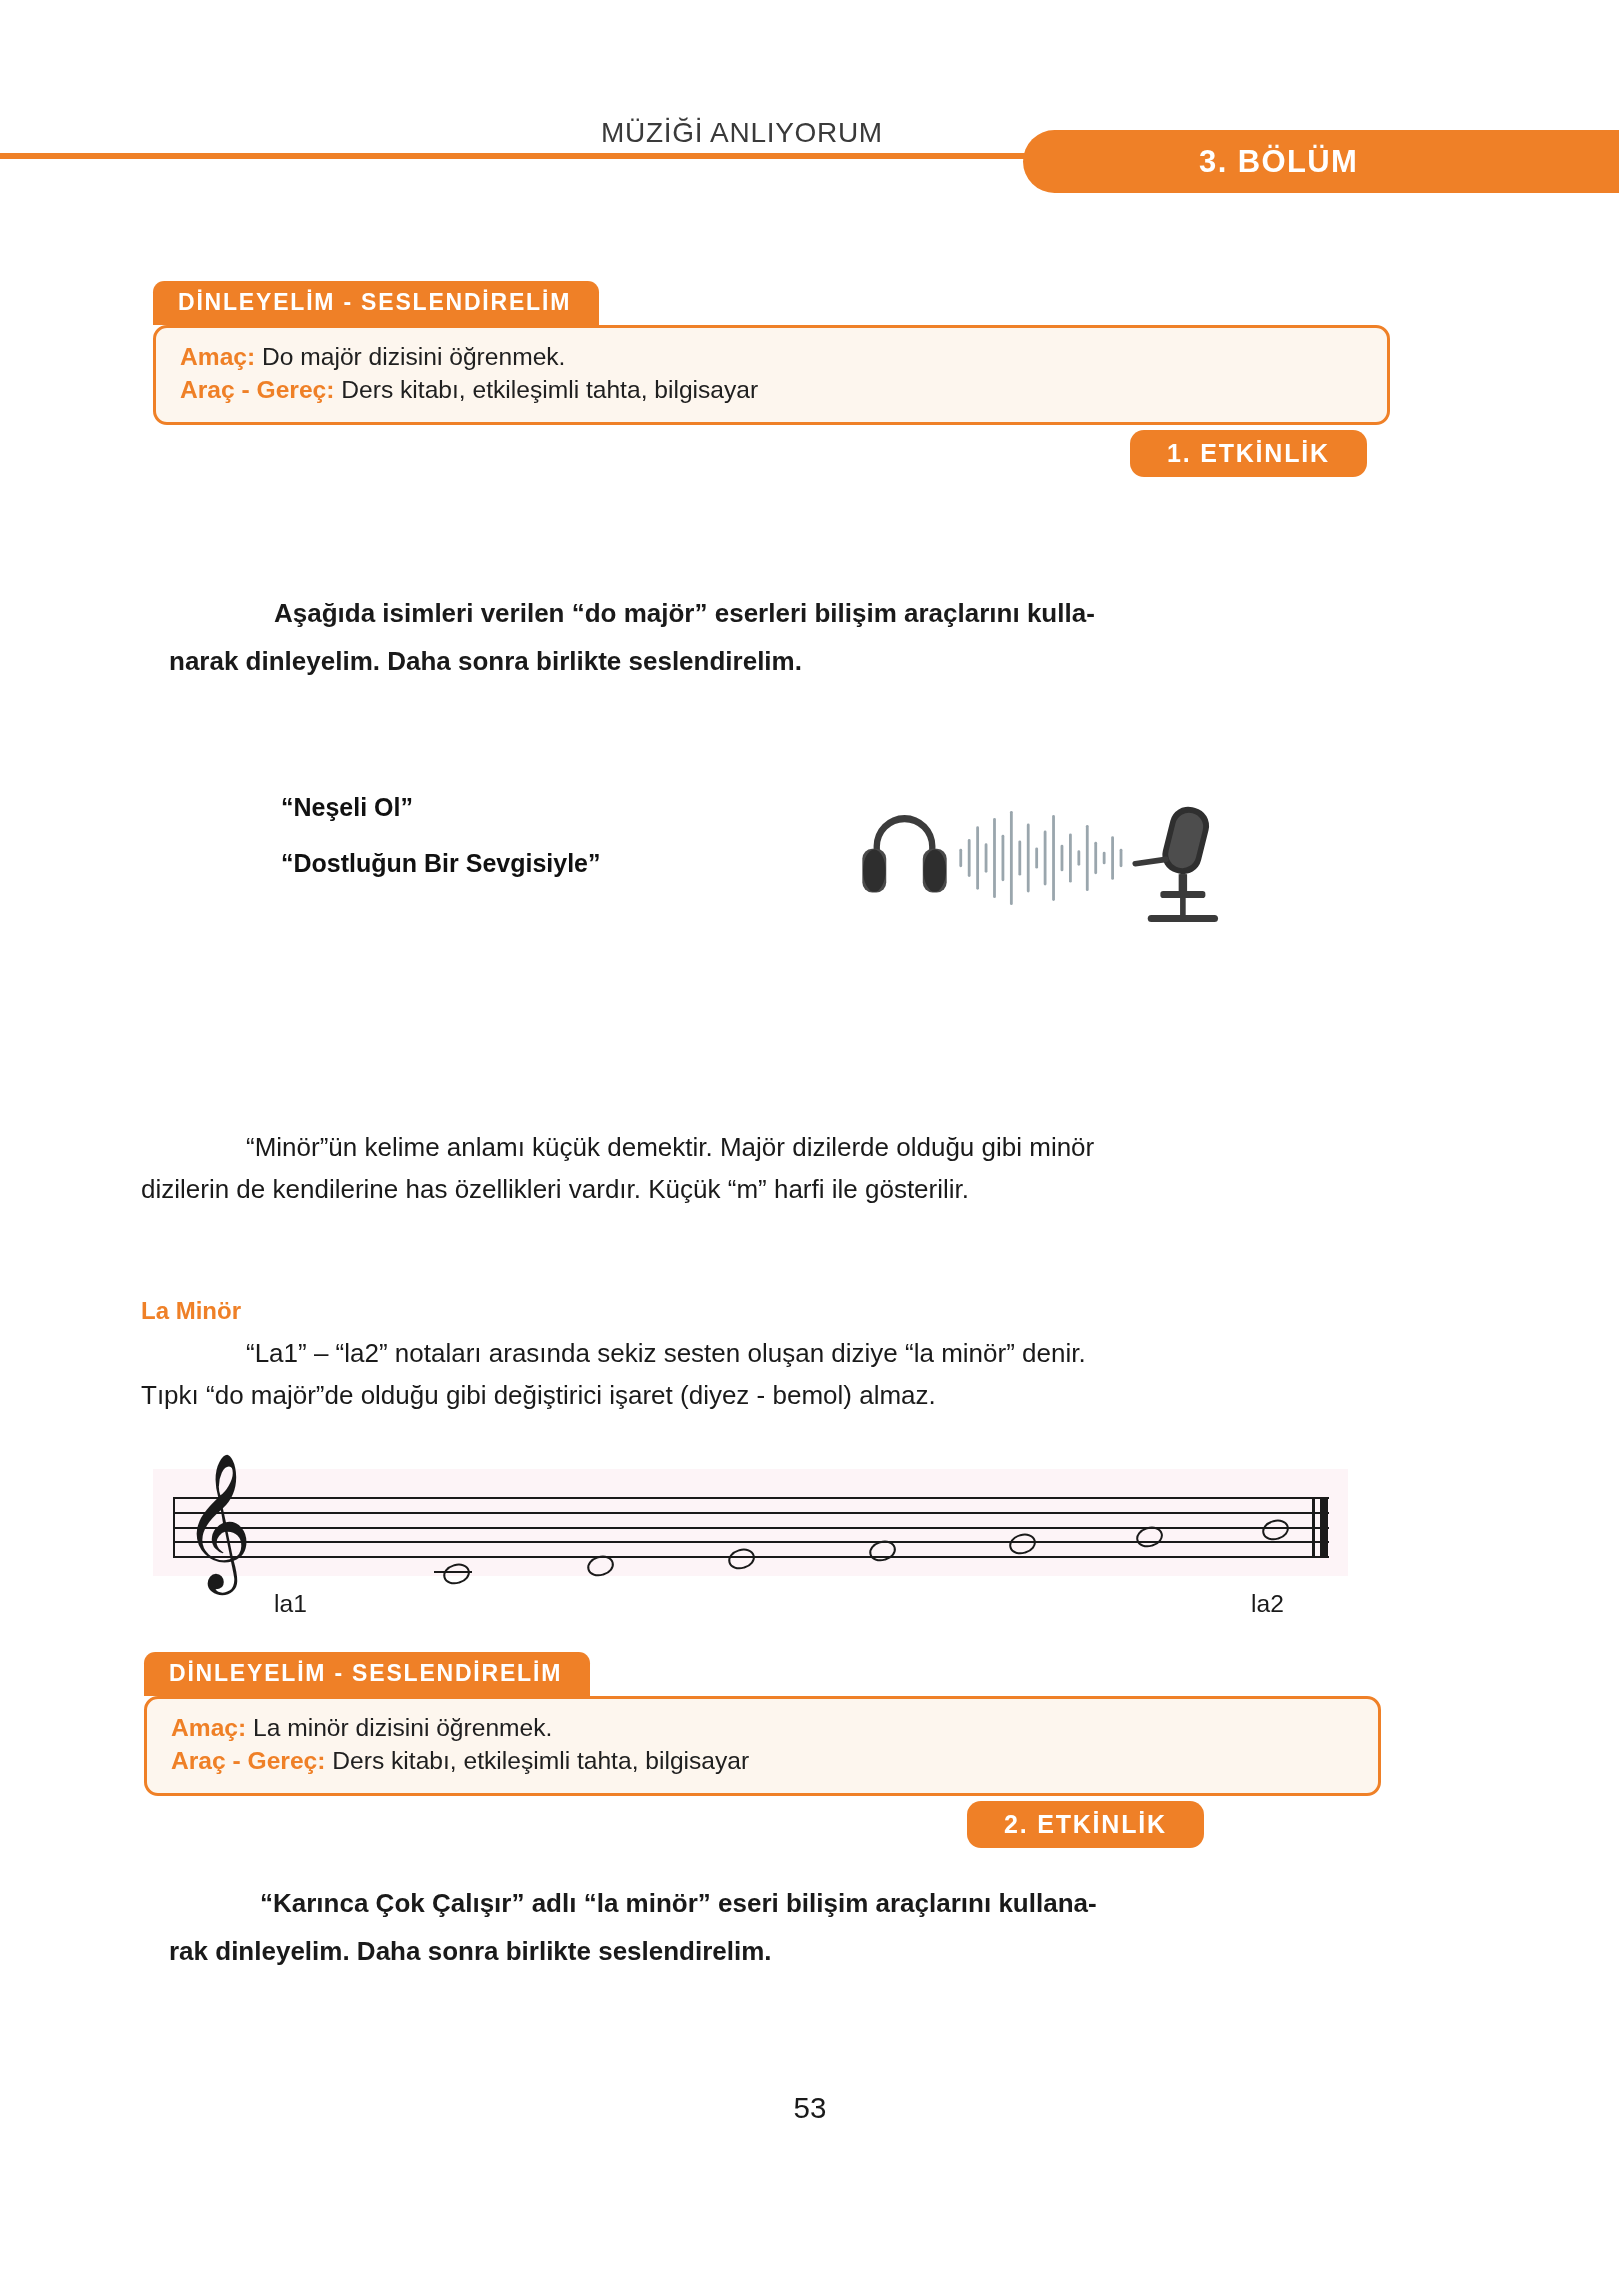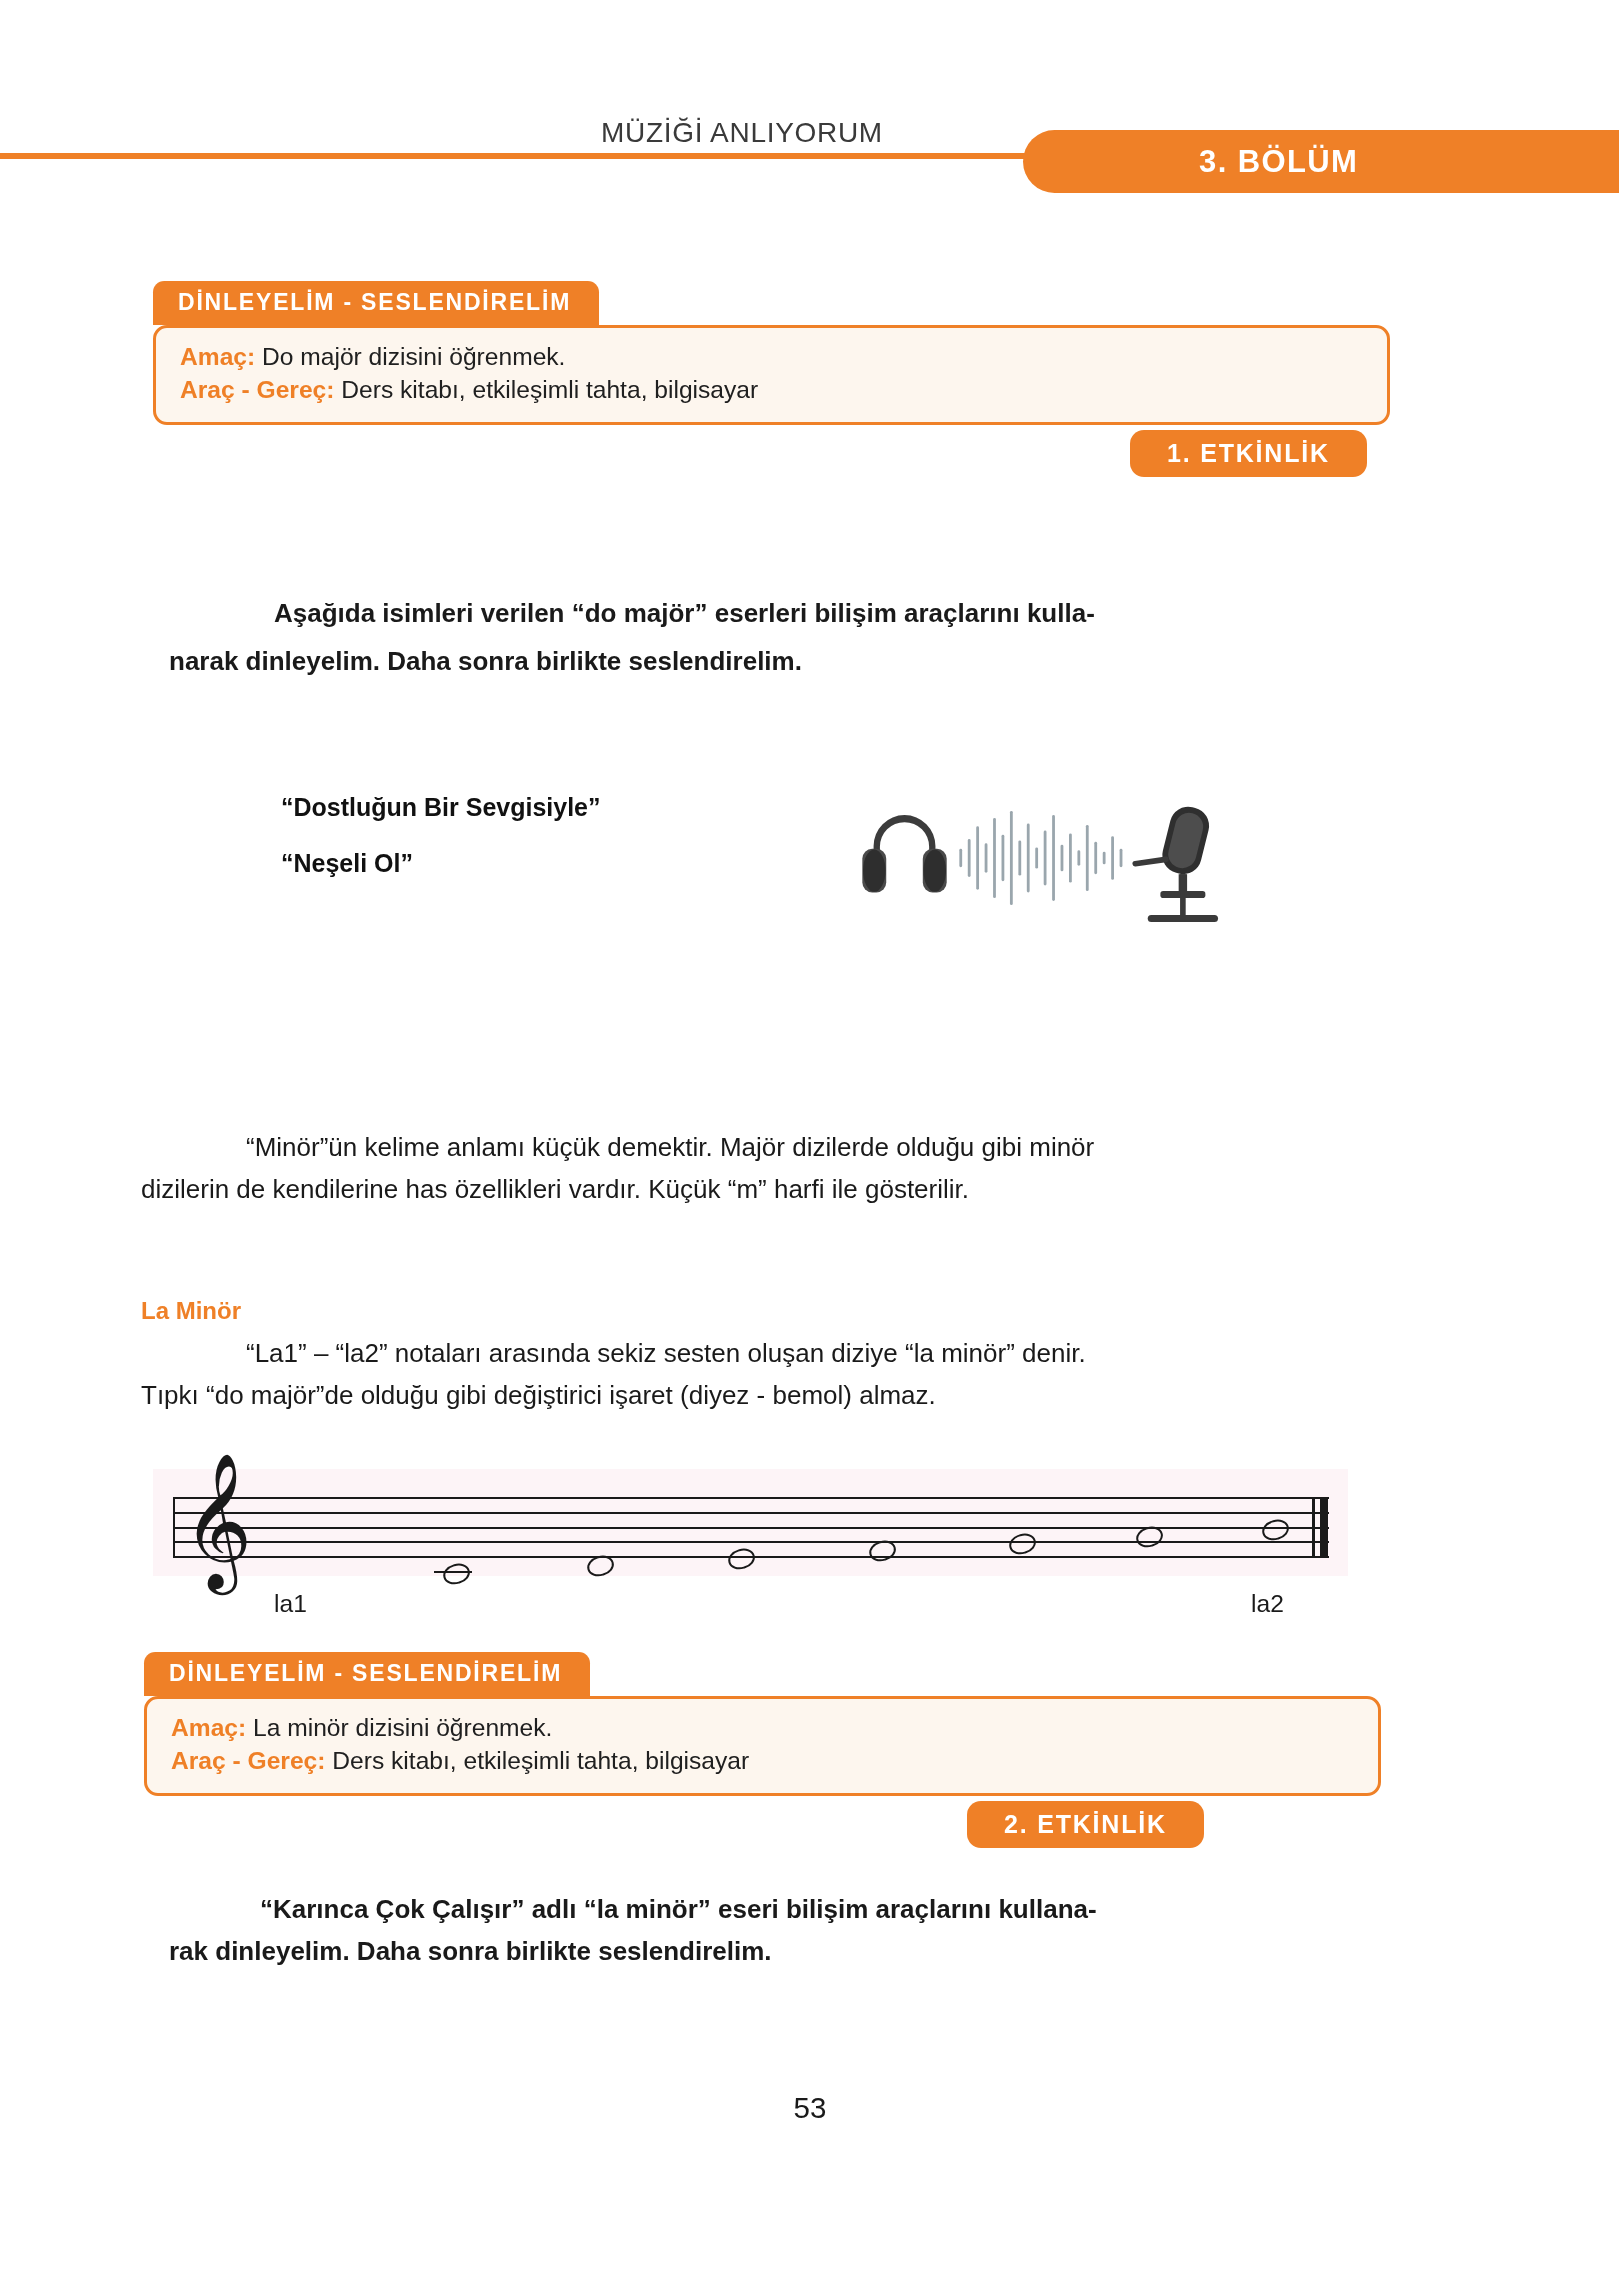--- a/index.html
+++ b/index.html
@@ -232,22 +232,22 @@
   </div>
   <div class="activity-tab" style="top:149px; left:977px;">1. ETKİNLİK</div>
 </div>
 
 <div class="para bold" style="top:594px; left:169px; width:1209px;">
   <span style="margin-left:105px;">Aşağıda isimleri verilen “do majör” eserleri bilişim araçlarını kulla-</span>
 </div>
 <div class="para bold" style="top:642px; left:169px; width:1209px;">narak dinleyelim. Daha sonra birlikte seslendirelim.</div>
 
 <div class="song-list">
+  <div>“Neşeli Ol”</div>
   <div>“Dostluğun Bir Sevgisiyle”</div>
-  <div>“Neşeli Ol”</div>
 </div>
 
 <div class="audio-art">
   <svg width="478" height="134" viewBox="0 0 680 190">
 
     <g fill="#3c3c3c">
       <path d="M62 78 A44 44 0 0 1 150 78 L150 86 L141 86 L141 79 A35 35 0 0 0 71 79 L71 86 L62 86 Z"></path>
       <rect x="46" y="82" width="34" height="62" rx="14" fill="#4a4a4a"></rect>
       <rect x="132" y="82" width="34" height="62" rx="14" fill="#4a4a4a"></rect>
       <ellipse cx="63" cy="113" rx="16" ry="30" fill="#2e2e2e"></ellipse>
@@ -332,19 +332,19 @@
     <div class="activity-line">
       <span class="activity-key">Amaç:</span><span> La minör dizisini öğrenmek.</span>
     </div>
     <div class="activity-line">
       <span class="activity-key">Araç - Gereç:</span><span> Ders kitabı, etkileşimli tahta, bilgisayar</span>
     </div>
   </div>
   <div class="activity-tab" style="top:149px; left:823px;">2. ETKİNLİK</div>
 </div>
 
-<div class="para bold" style="top:1884px; left:169px; width:1237px;margin-top:6px;">
+<div class="para bold" style="top:1884px; left:169px; width:1237px;">
   <span style="margin-left:91px;">“Karınca Çok Çalışır” adlı “la minör” eseri bilişim araçlarını kullana-</span>
 </div>
 <div class="para bold" style="top:1932px; left:169px; width:1237px;">rak dinleyelim. Daha sonra birlikte seslendirelim.</div>
 
 <div class="page-number">53</div>
 
 
 </body></html>

